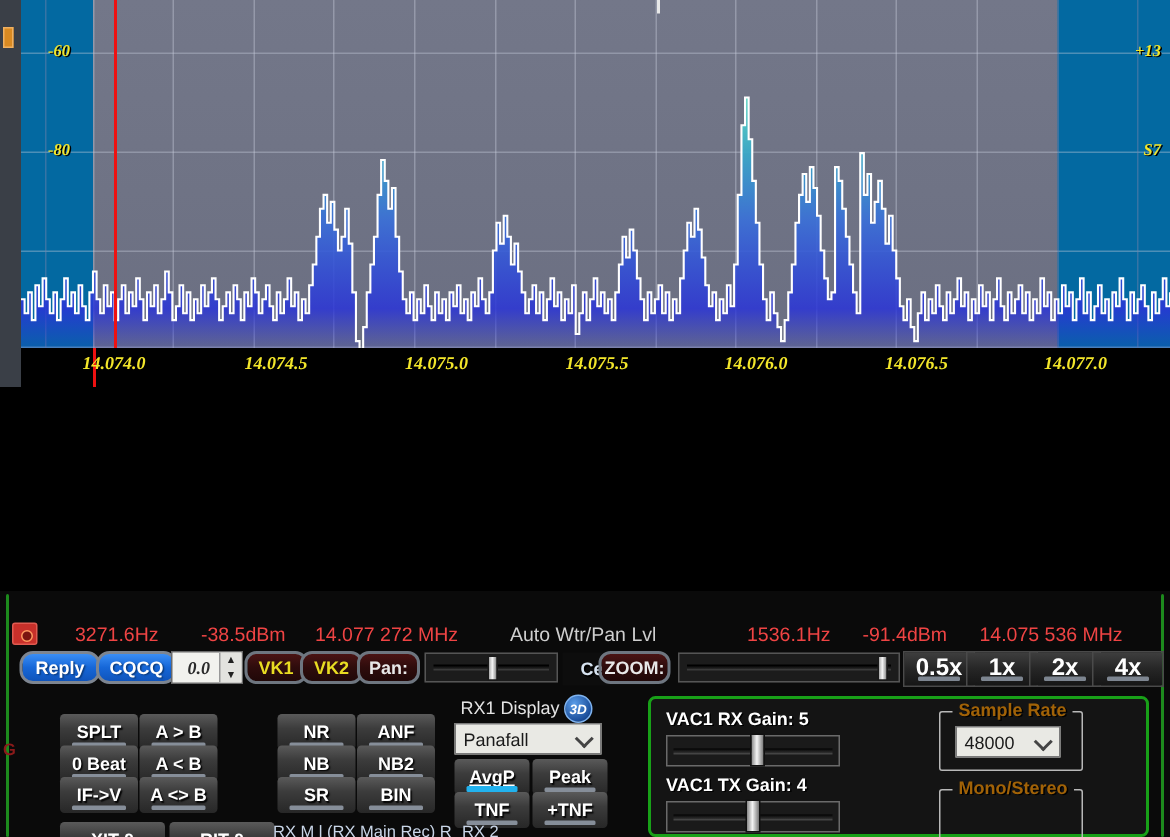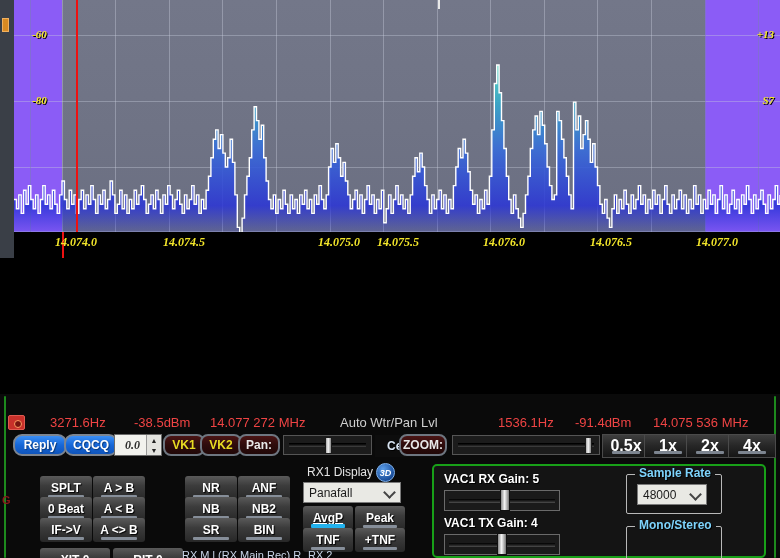--- a/index.html
+++ b/index.html
@@ -24,21 +24,21 @@
     background: #3a3f47;
   }
   .left-chrome-orange {
     position: absolute; left: 2px; top: 18px; width: 7px; height: 14px;
     background: #d98a22; border: 1px solid #f0b060;
   }
 
   
   .panadapter {
     position: absolute; left: 14px; top: 0; width: 766px; height: 232px;
-    background: #8b5cf6;
+    background: #0369a1;
     overflow: hidden;
     padding-left: 45px;
   }
   .pan-active {
     position: absolute; left: 48px; top: 0; width: 643px; height: 232px;
     background: linear-gradient(180deg, #737789 0%, #6f7385 55%, #6b6f82 100%);
   }
   .grid-v {
     position: absolute; top: 0; width: 1px; height: 232px;
     background: rgba(200,205,220,0.40);
@@ -281,21 +281,21 @@
     position: absolute; top: -2px; width: 10px; height: 22px;
     background: linear-gradient(90deg,#888 0%, #f4f4f4 45%, #777 100%);
     border: 1px solid #111;
   }
 
   .fieldset {
     position: absolute; border: 1px solid #b8b8b8; border-radius: 2px;
   }
   .fieldset > .legend {
     position: absolute; top: -9px; left: 8px; padding: 0 4px;
-    background: #141414; color: #7dd3fc; font-size: 12px; font-weight: bold;
+    background: #141414; color: #a16207; font-size: 12px; font-weight: bold;
     font-family: "Liberation Sans", sans-serif; white-space: nowrap;
     text-shadow: 1px 1px 0 #000;
   }
 
   
   .clip-row {
     position: absolute; left: 0; top: 546px; width: 780px; height: 12px;
     overflow: hidden;
   }
   .clip-btn {
@@ -369,21 +369,21 @@
 
     <div class="cursor-line" style="left:62px;"></div>
 
     <div class="tune-tick" style="left:424px; top:0;"></div>
   </div>
 
   <div class="freq-scale">
     <div class="freq-cursor" style="left:48px;"></div>
     <div class="freq-label" style="left:62px;">14.074.0</div>
     <div class="freq-label" style="left:170px;">14.074.5</div>
-    <div class="freq-label" style="left:277px;margin-left:48px;">14.075.0</div>
+    <div class="freq-label" style="left:277px;">14.075.0</div>
     <div class="freq-label" style="left:384px;">14.075.5</div>
     <div class="freq-label" style="left:490px;">14.076.0</div>
     <div class="freq-label" style="left:597px;">14.076.5</div>
     <div class="freq-label" style="left:703px;">14.077.0</div>
   </div>
 
   <div class="waterfall"></div>
 
   <div class="console"></div>
   <div class="console-edge-l"></div>

